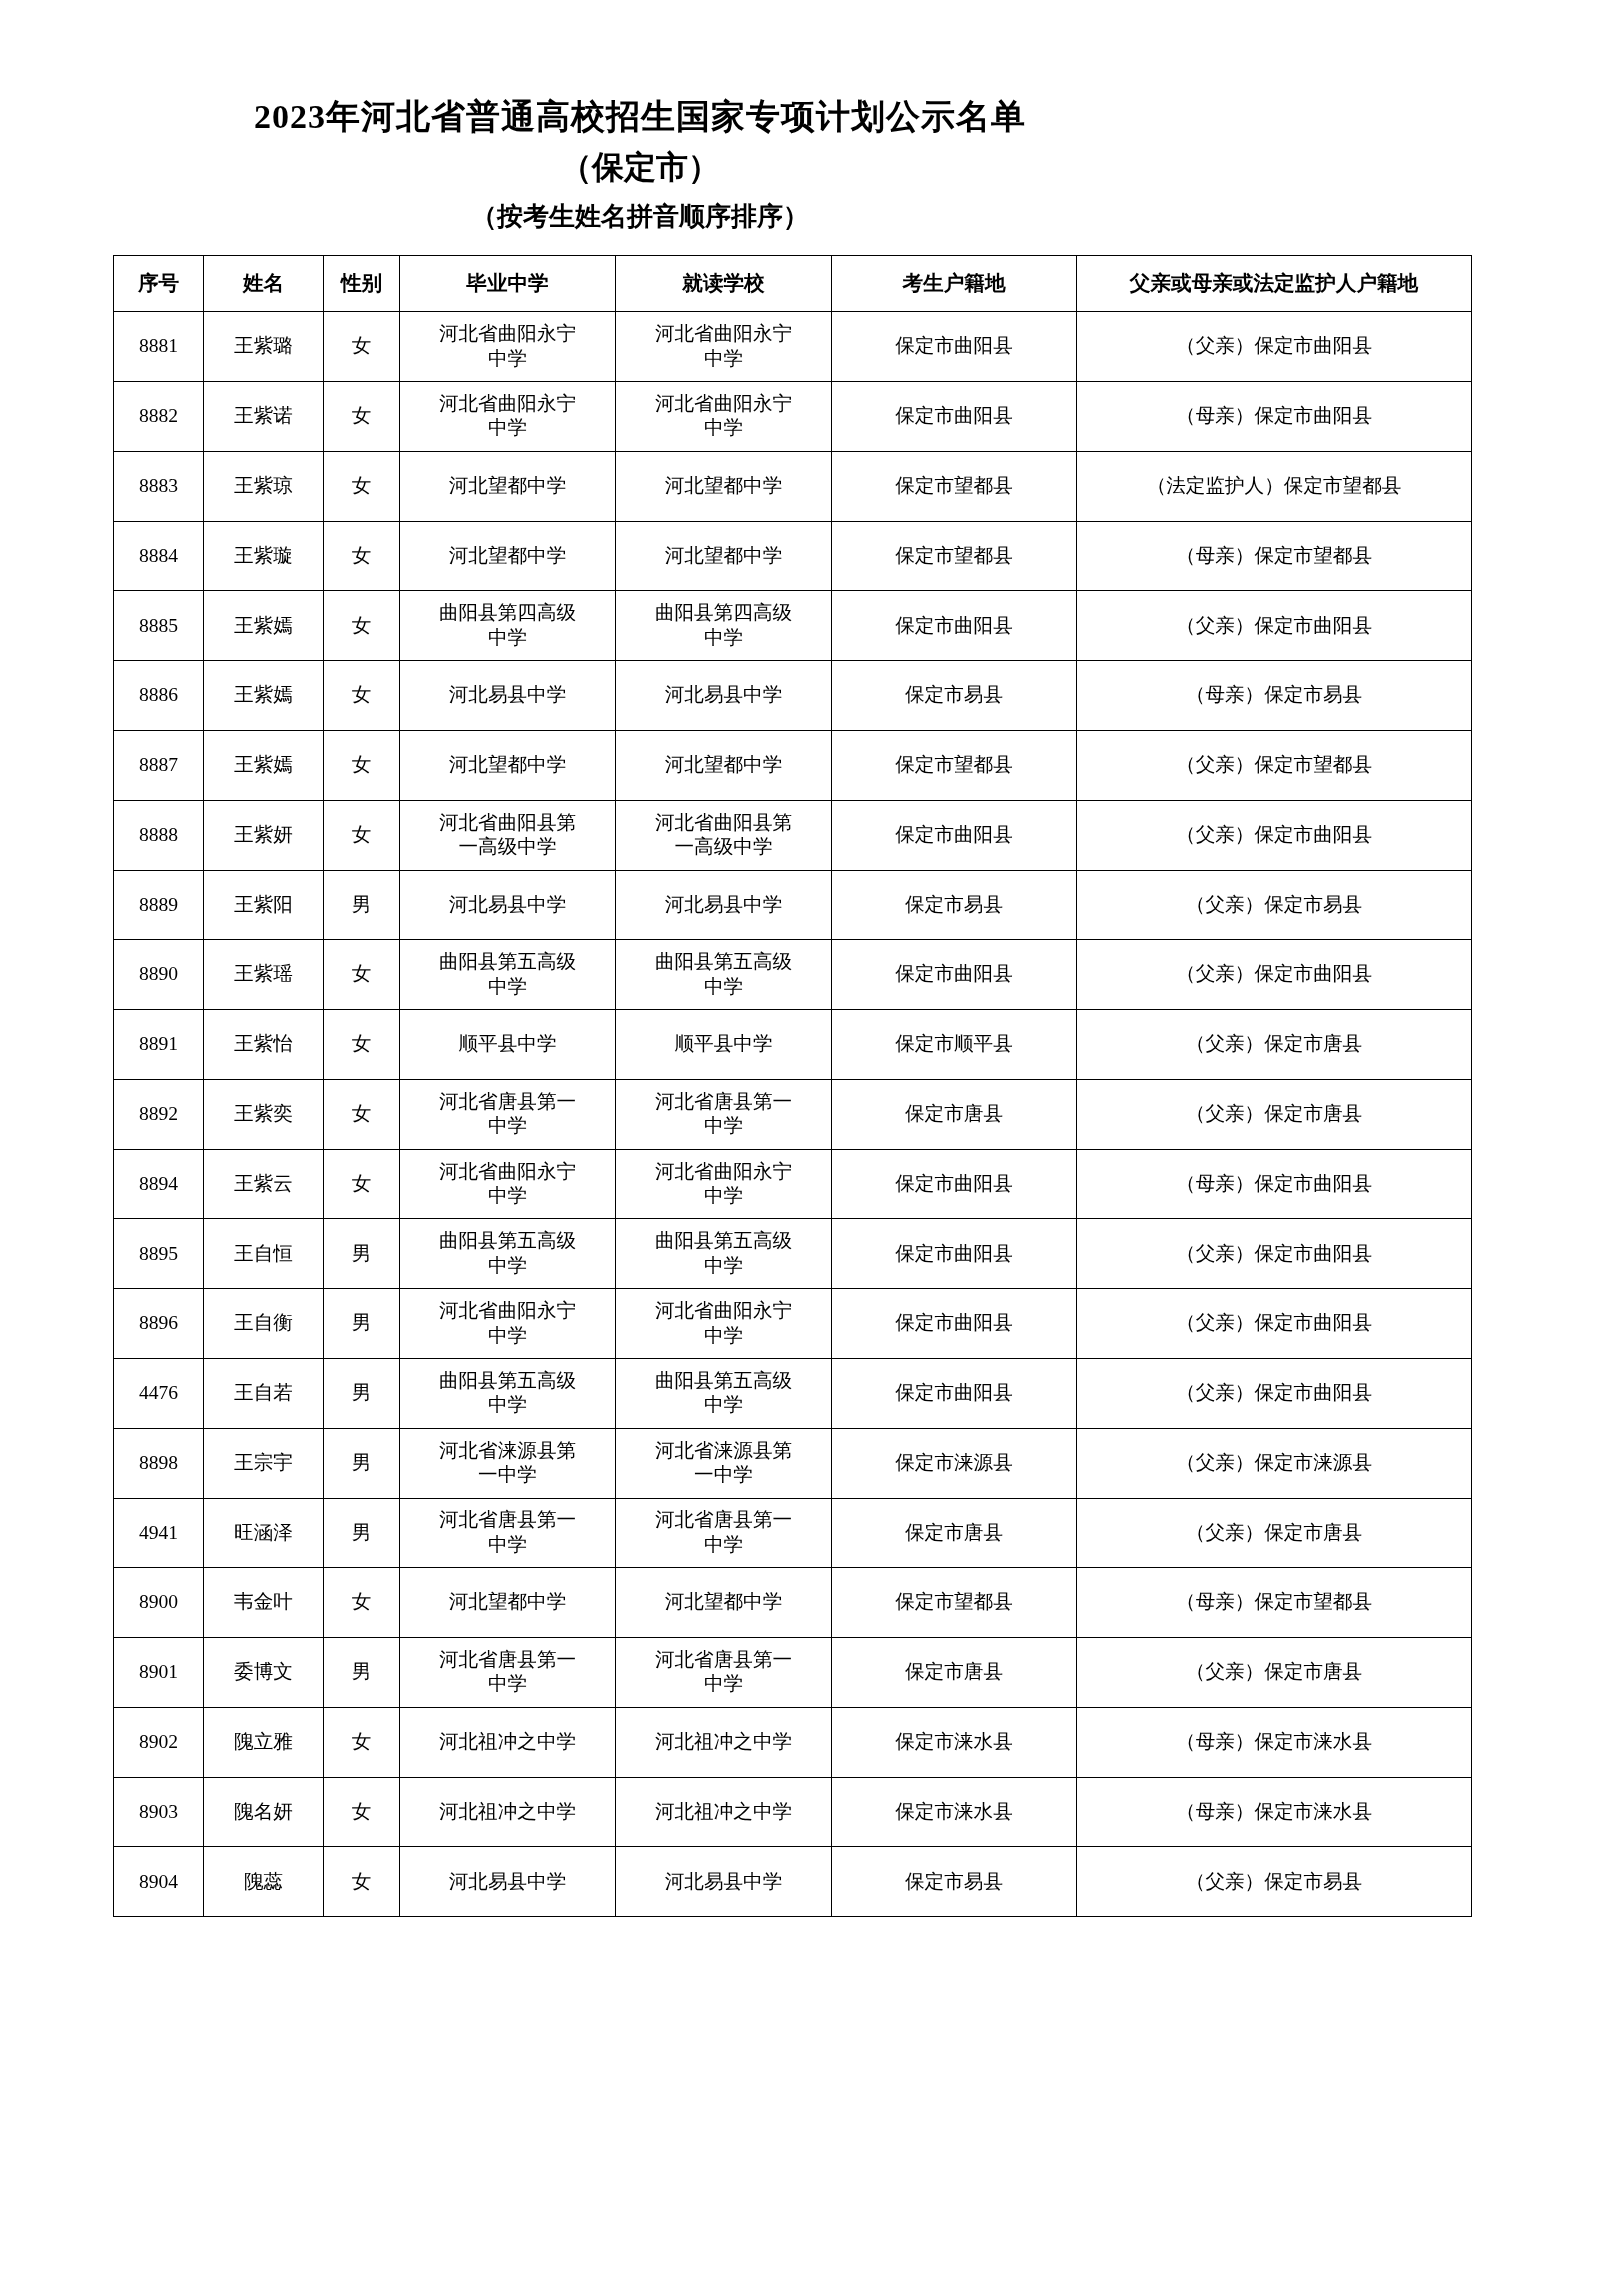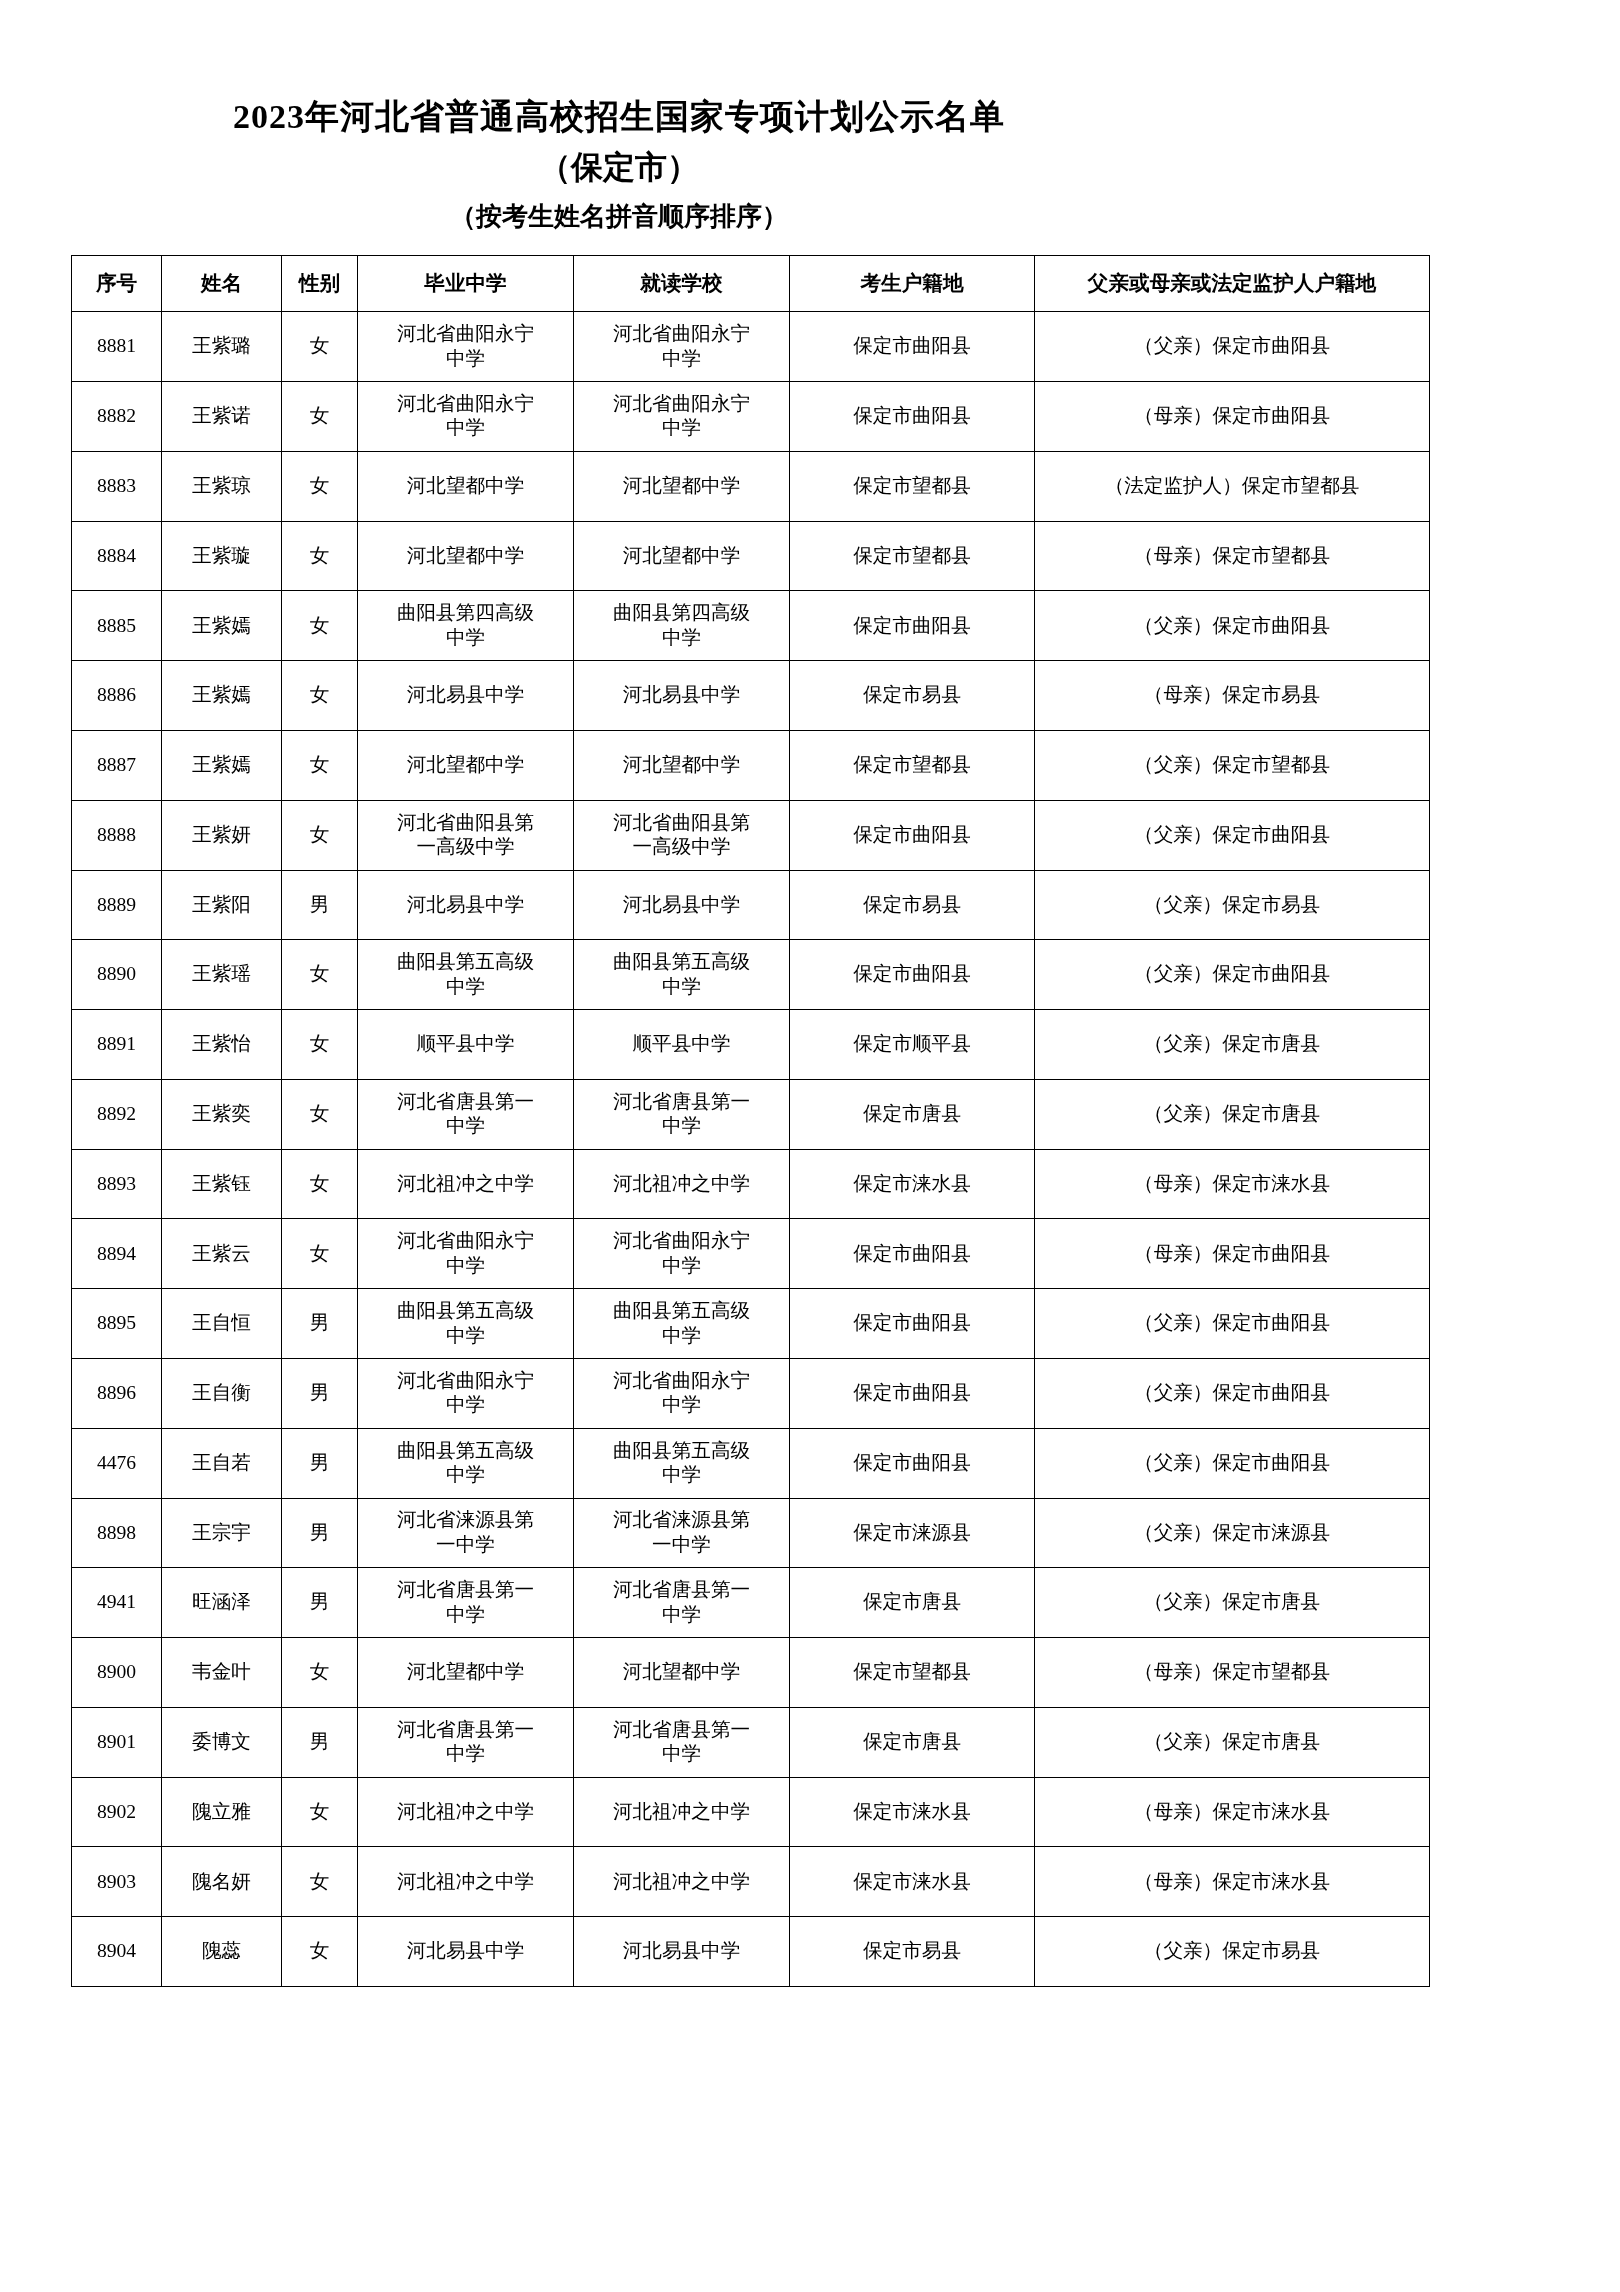--- a/index.html
+++ b/index.html
@@ -10,21 +10,21 @@
   body {
     width: 1620px;
     min-height: 2293px;
     font-family: "Liberation Serif", "DejaVu Serif", serif;
     color: #000000;
   }
   .page {
     width: 1296px;
     min-height: 2293px;
     box-sizing: border-box;
-    padding: 94px 129px 59px 71px;
+    padding: 94px 129px 59px 113px;
   }
   .doc-title {
     text-align: center;
     font-size: 34px;
     font-weight: bold;
     letter-spacing: 1px;
     line-height: 1.35;
   }
   .doc-subtitle {
     text-align: center;
@@ -389,43 +389,20 @@
           </td>
           <td>
             <span class="cell-wrap">保定市唐县</span>
           </td>
           <td>
             <span class="cell-wrap">（父亲）保定市唐县</span>
           </td>
         </tr>
         <tr>
           <td>
-            <span class="cell-wrap">8893</span>
-          </td>
-          <td>
-            <span class="cell-wrap">王紫钰</span>
-          </td>
-          <td>
-            <span class="cell-wrap">女</span>
-          </td>
-          <td>
-            <span class="cell-wrap">河北祖冲之中学</span>
-          </td>
-          <td>
-            <span class="cell-wrap">河北祖冲之中学</span>
-          </td>
-          <td>
-            <span class="cell-wrap">保定市涞水县</span>
-          </td>
-          <td>
-            <span class="cell-wrap">（母亲）保定市涞水县</span>
-          </td>
-        </tr>
-        <tr>
-          <td>
             <span class="cell-wrap">8894</span>
           </td>
           <td>
             <span class="cell-wrap">王紫云</span>
           </td>
           <td>
             <span class="cell-wrap">女</span>
           </td>
           <td>
             <span class="cell-wrap">河北省曲阳永宁

